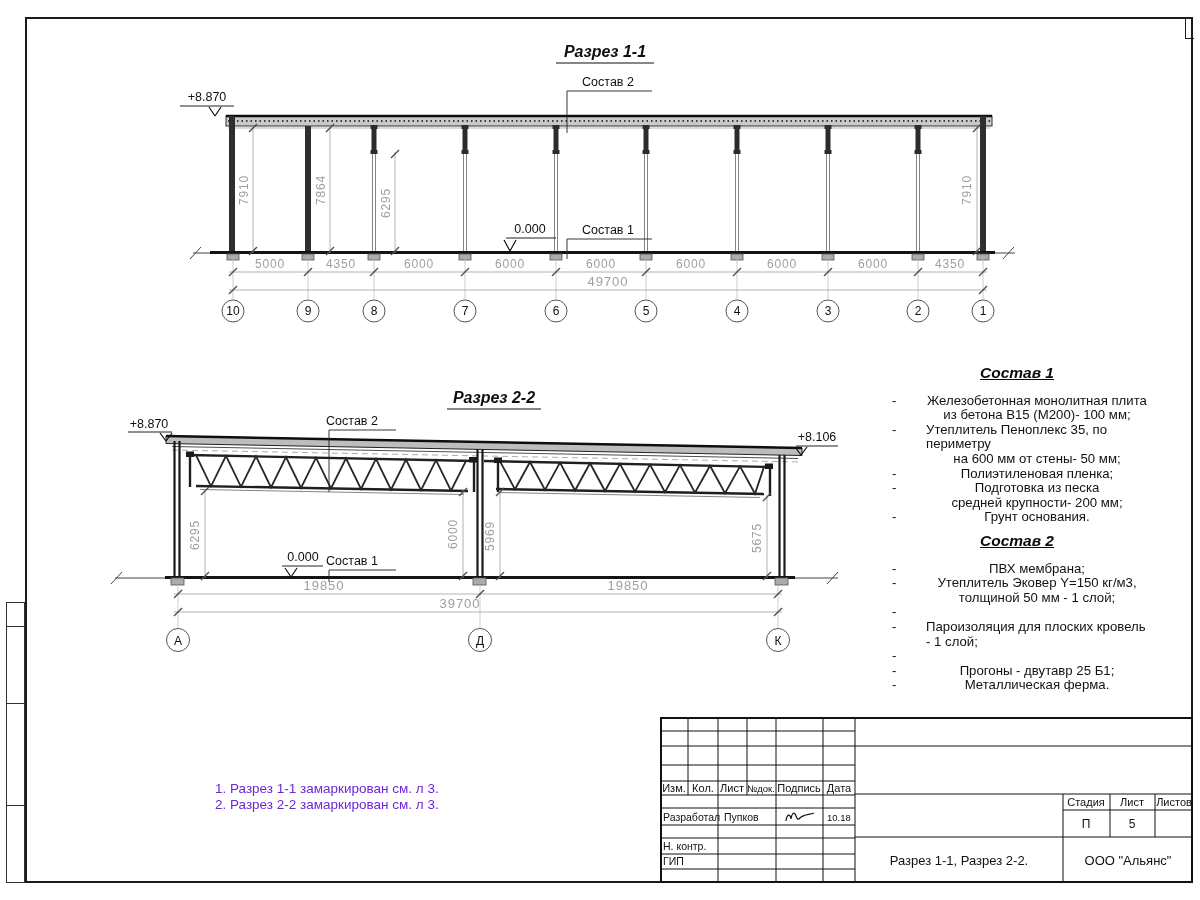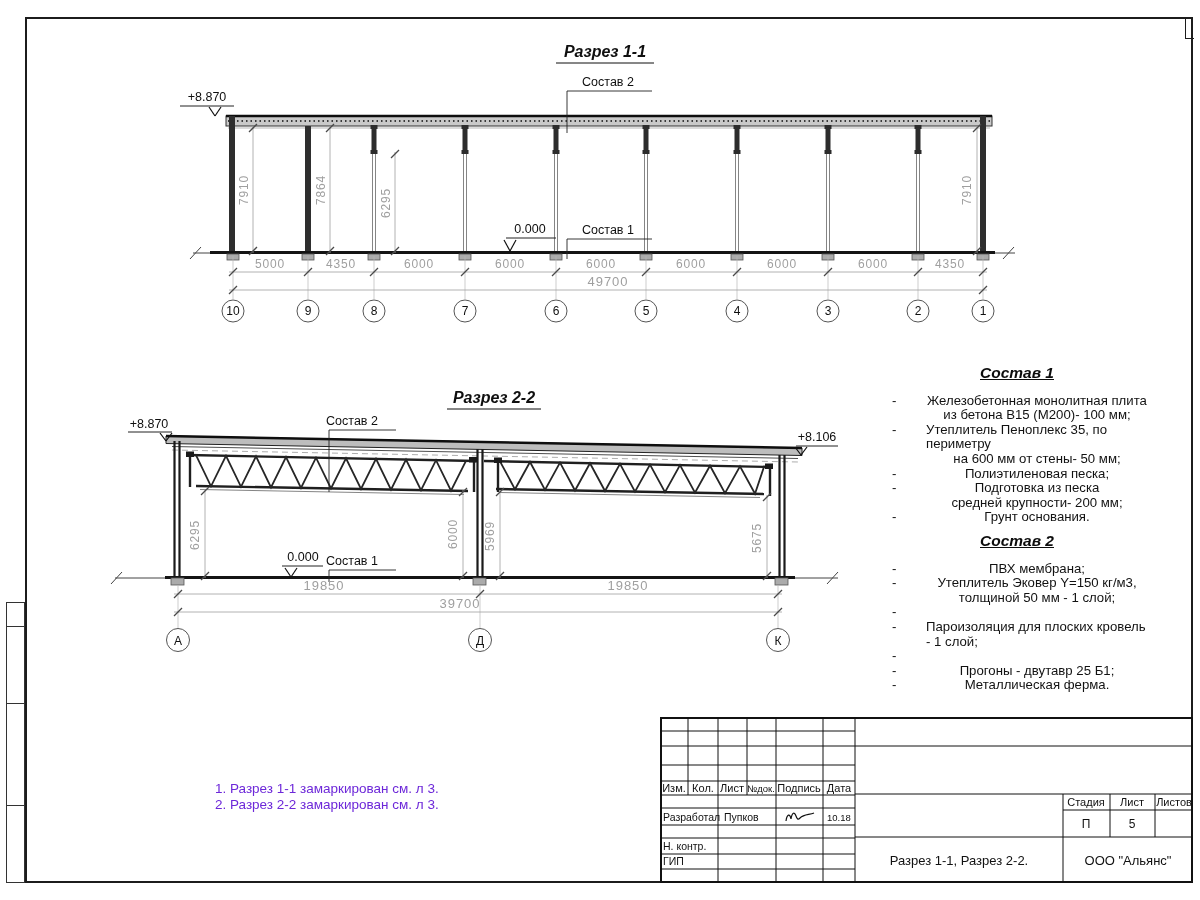--- a/index.html
+++ b/index.html
@@ -408,21 +408,21 @@
         <div class="s-row">
             <span>на 600 мм от стены</span>
             <span>- 50 мм;</span>
           </div>
       </div>
     </div>
     <div class="s-item">
       <span class="s-dash">-</span>
       <div class="s-body">
           <div class="s-row">
-            <span>Полиэтиленовая песка;</span>
+            <span>Полиэтиленовая пленка;</span>
           </div>
         </div>
     </div>
     <div class="s-item">
       <span class="s-dash">-</span>
       <div class="s-body">
         <div class="s-row">
             <span>Подготовка из песка</span>
           </div>
         <div class="s-row">

